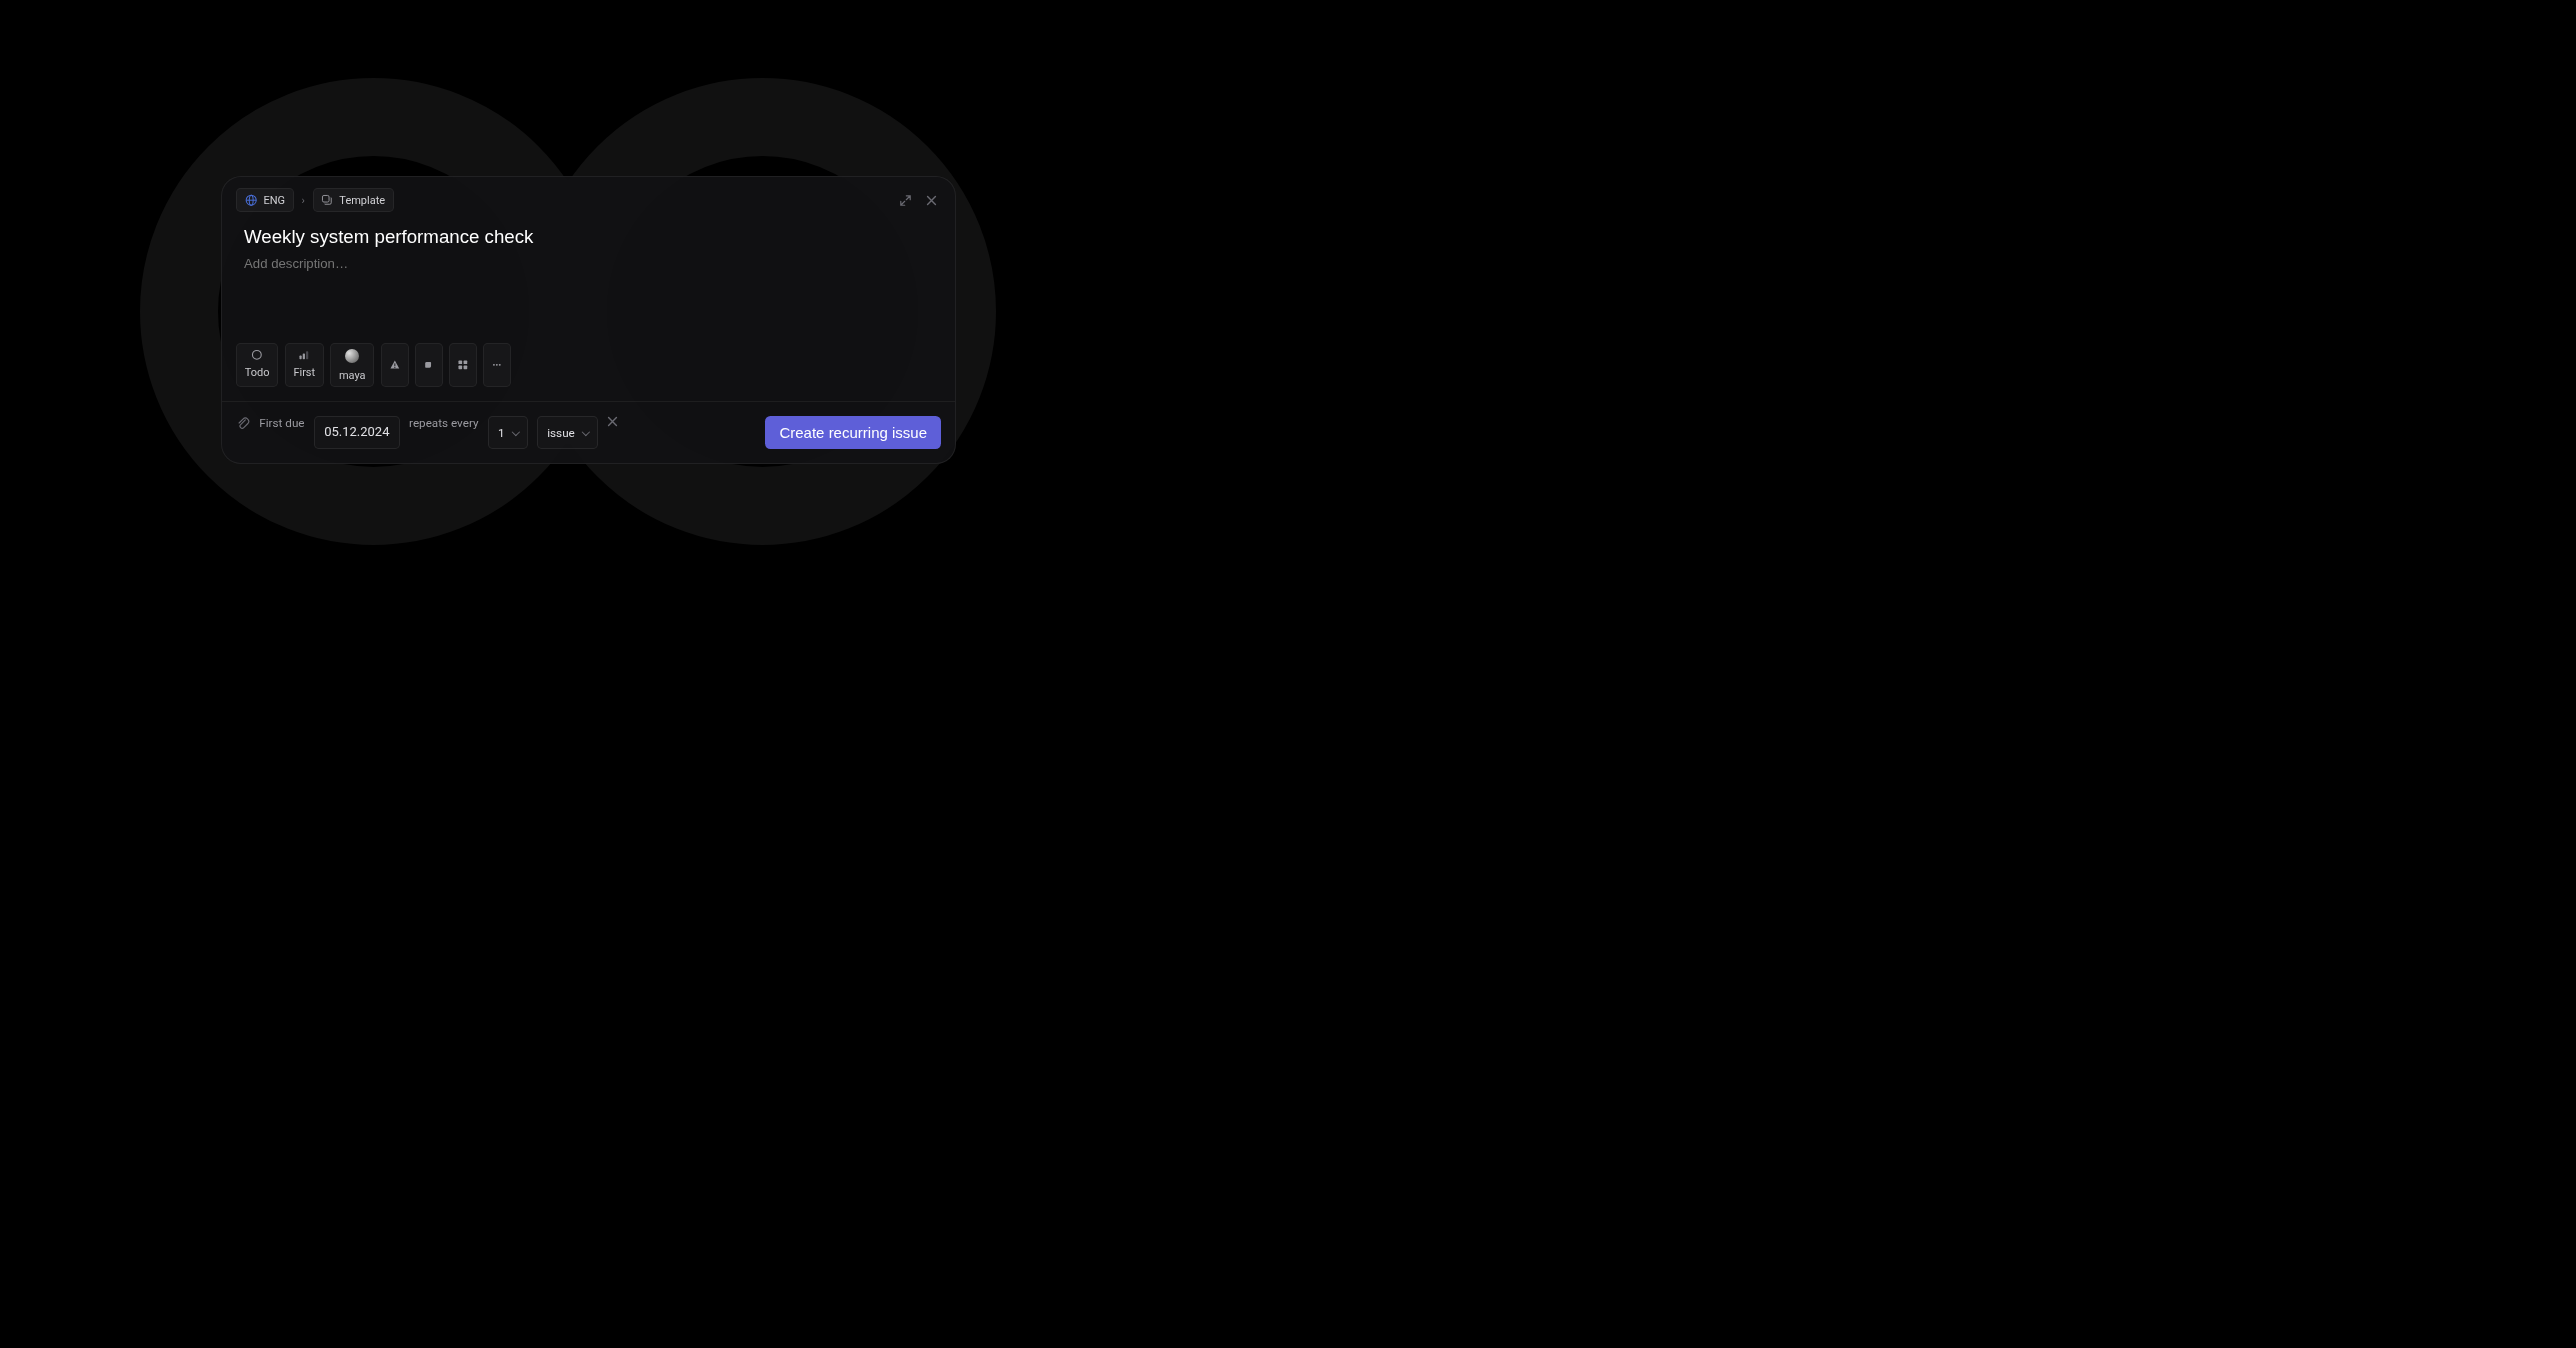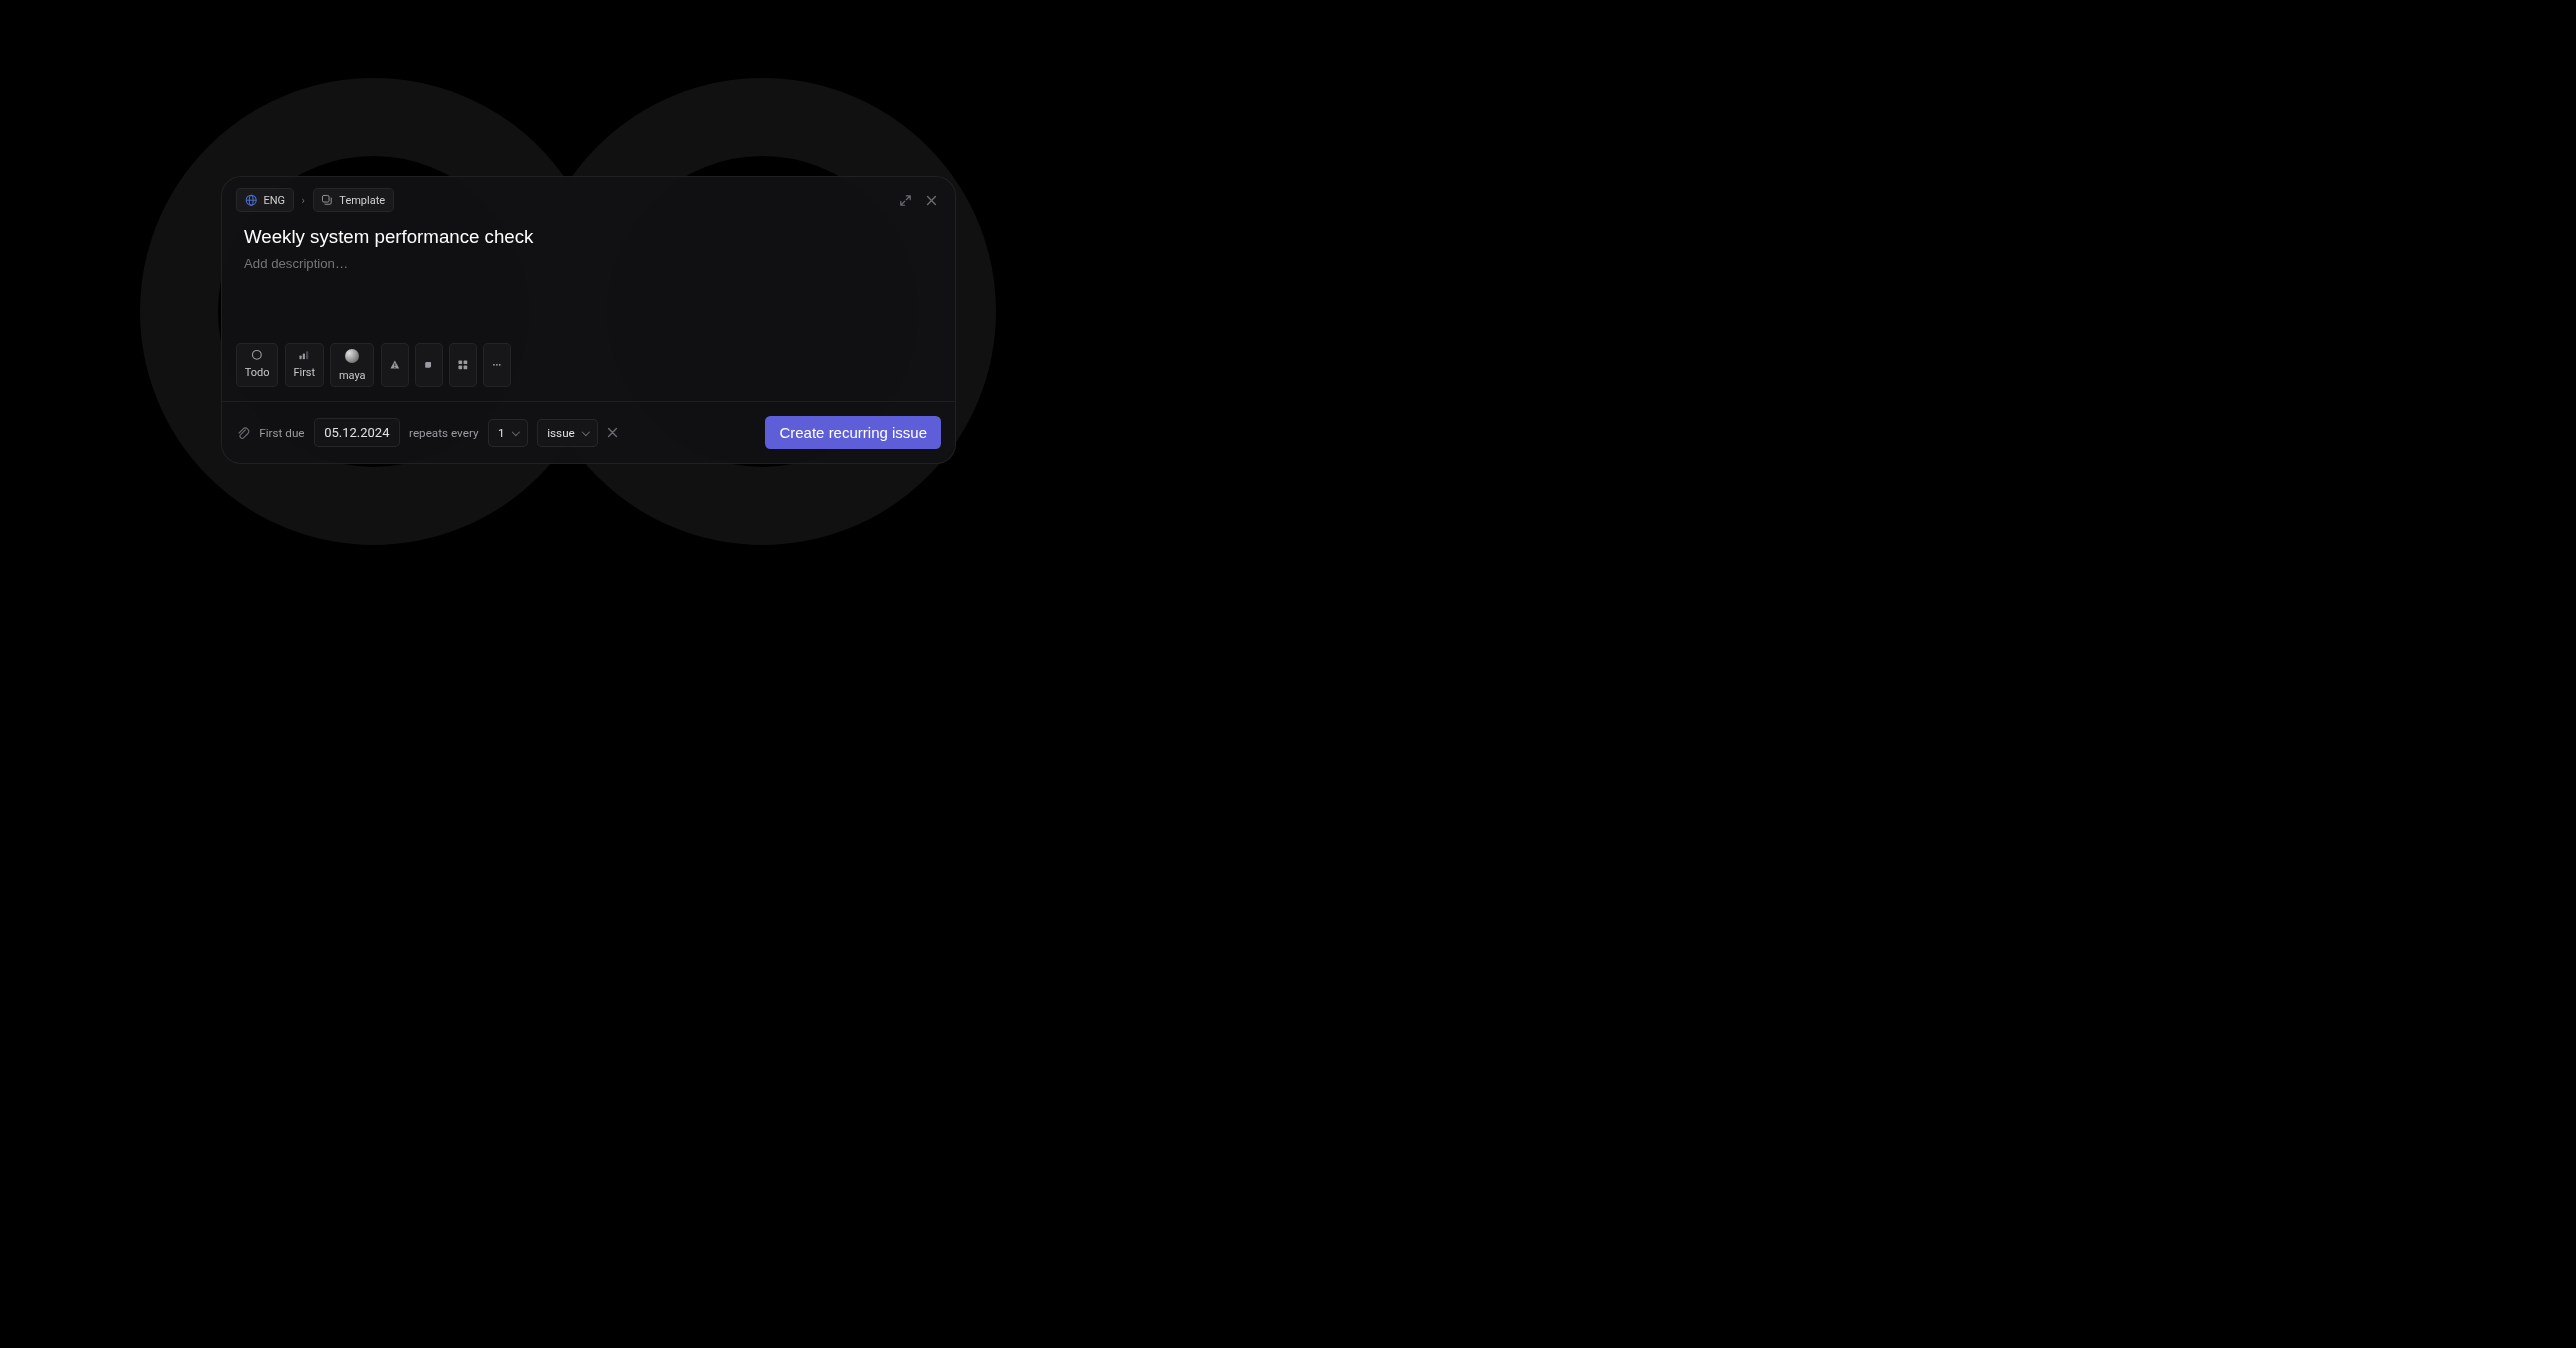--- a/index.html
+++ b/index.html
@@ -134,21 +134,20 @@
 .avatar {
   width: 14px;
   height: 14px;
   border-radius: 50%;
   background: radial-gradient(circle at 30% 30%, #e0e0e0, #505050);
   flex-shrink: 0;
 }
 
 .modal-footer {
   display: flex;
-  align-items: center;
   gap: 9.3px;
   padding: 14px 14px;
   border-top: 0.8px solid rgba(255,255,255,0.06);
 }
 
 .footer-icon {
   color: #6a6a72;
   display: inline-flex;
   cursor: pointer;
 }

